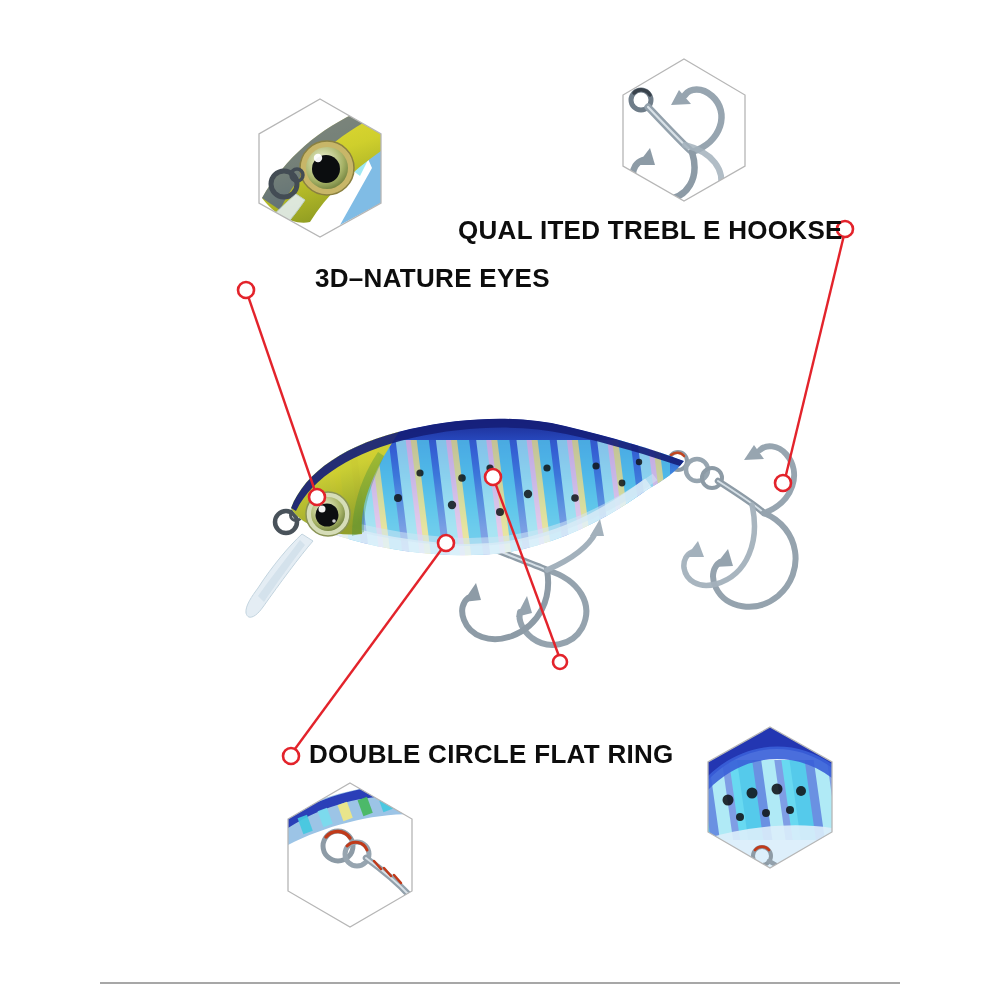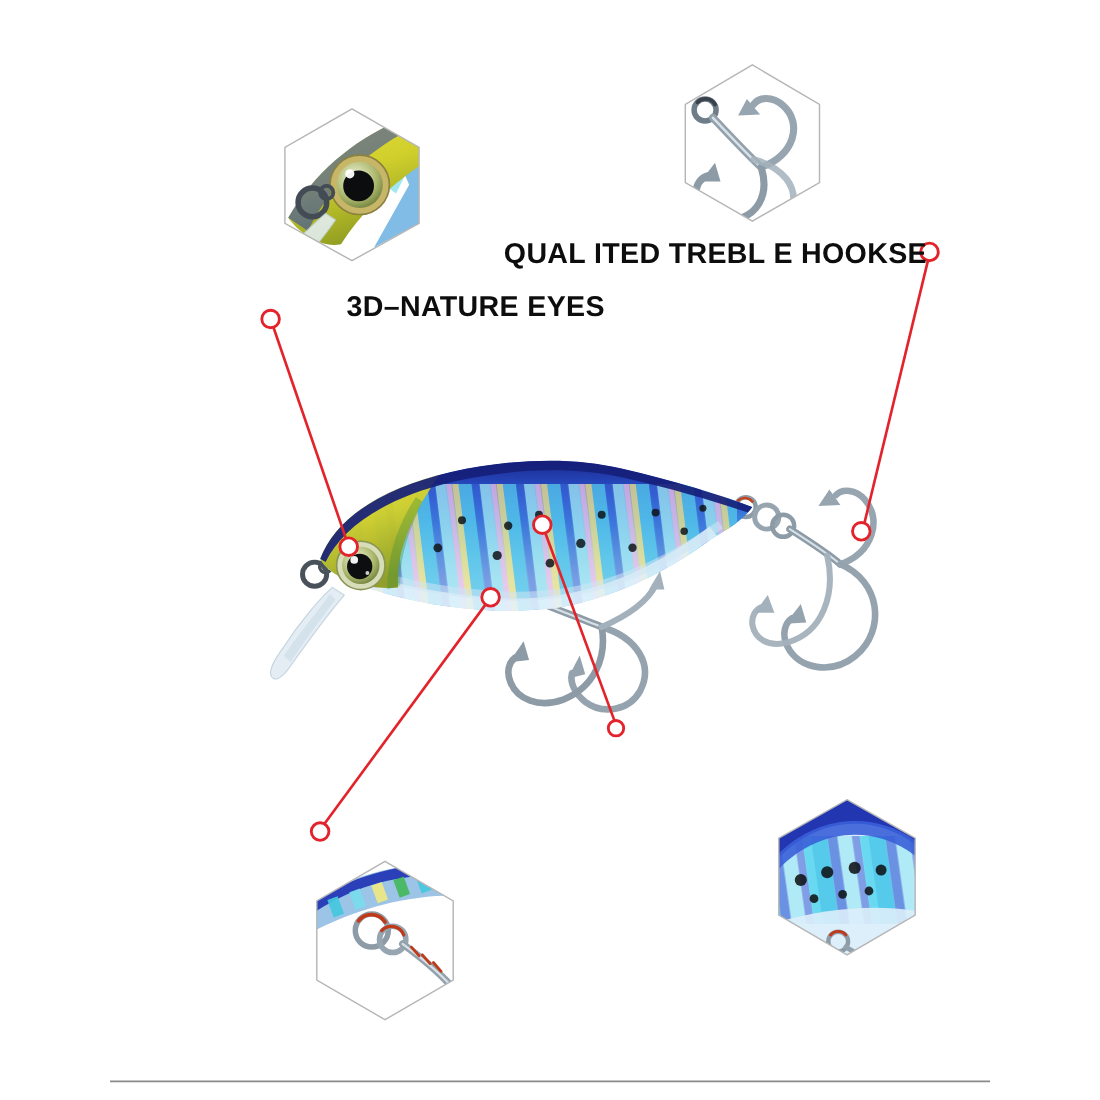--- a/index.html
+++ b/index.html
@@ -255,14 +255,15 @@
       <circle cx="291" cy="756" r="8"></circle>
       <circle cx="446" cy="543" r="8"></circle>
     </g>
   </g>
 
   <line x1="100" y1="983" x2="900" y2="983" stroke="#8a8a8a" stroke-width="1.5"></line>
 </svg>
 
 <div class="callout-label" id="label-treble">QUAL ITED TREBL E HOOKSE</div>
 <div class="callout-label" id="label-eyes">3D–NATURE EYES</div>
+<div class="callout-label" id="label-ring">DOUBLE CIRCLE FLAT RING</div>
 
 </div>
 
 </body></html>

